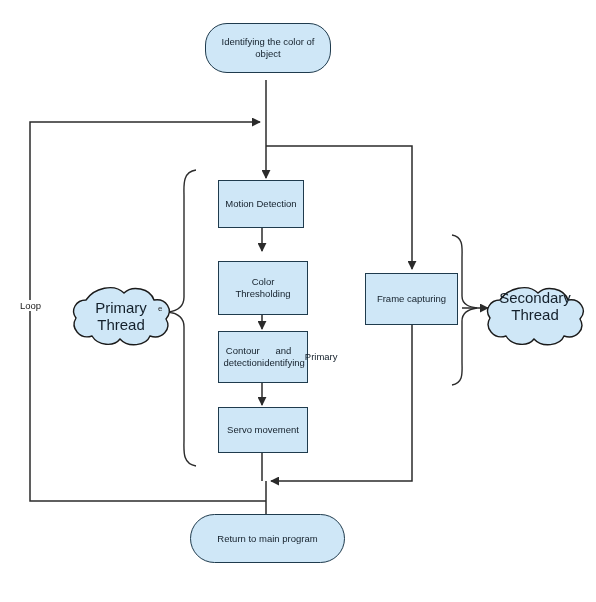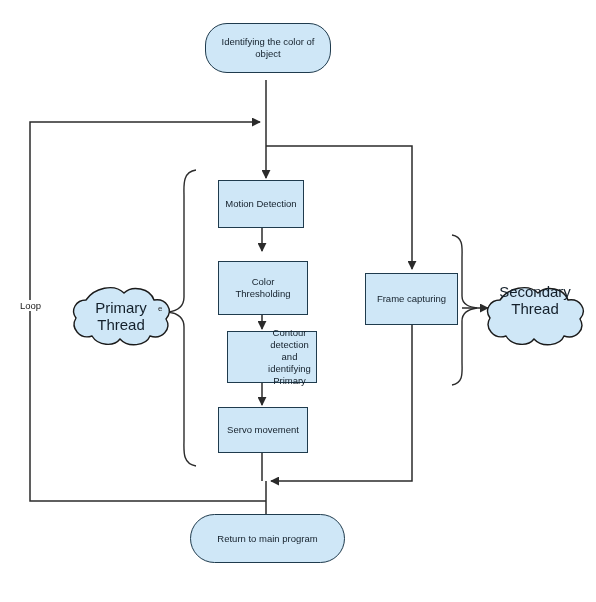--- a/index.html
+++ b/index.html
@@ -120,21 +120,21 @@
 
   <div class="node process" style="left:218px;top:180px;width:86px;height:48px;">
     <span>Motion Detection</span>
   </div>
 
   <div class="node process" style="left:218px;top:253px;width:90px;height:54px;flex-direction:column;margin-top:8px;">
     <span>Color</span>
     <span>Thresholding</span>
   </div>
 
-  <div class="node process" style="left:227px;top:331px;width:90px;height:52px;flex-direction:column;padding-left:40px;">
+  <div class="node process" style="left:218px;top:331px;width:90px;height:52px;flex-direction:row;padding-left:40px;">
     <span>Contour detection</span>
     <span>and identifying</span>
     <span>Primary</span>
   </div>
 
   <div class="node process" style="left:218px;top:407px;width:90px;height:46px;">
     <span>Servo movement</span>
   </div>
 
   <div class="node process" style="left:365px;top:273px;width:93px;height:52px;">
@@ -142,21 +142,21 @@
   </div>
 
   <div class="node terminator pill" style="left:190px;top:514px;width:155px;height:49px;">
     <span>Return to main program</span>
   </div>
 
   <div class="cloud-label" style="left:76px;top:305px;width:90px;height:22px;">
     <span>Primary Thread</span>
   </div>
 
-  <div class="cloud-label" style="left:485px;top:289px;width:100px;height:22px;">
+  <div class="cloud-label" style="left:485px;top:295px;width:100px;height:22px;">
     <span>Secondary Thread</span>
   </div>
 
   <div class="edge-label" style="left:18px;top:300px;">
     <span>Loop</span>
   </div>
 
   <div class="tiny-glyph" style="left:158px;top:304px;">
     <span>e</span>
   </div>

